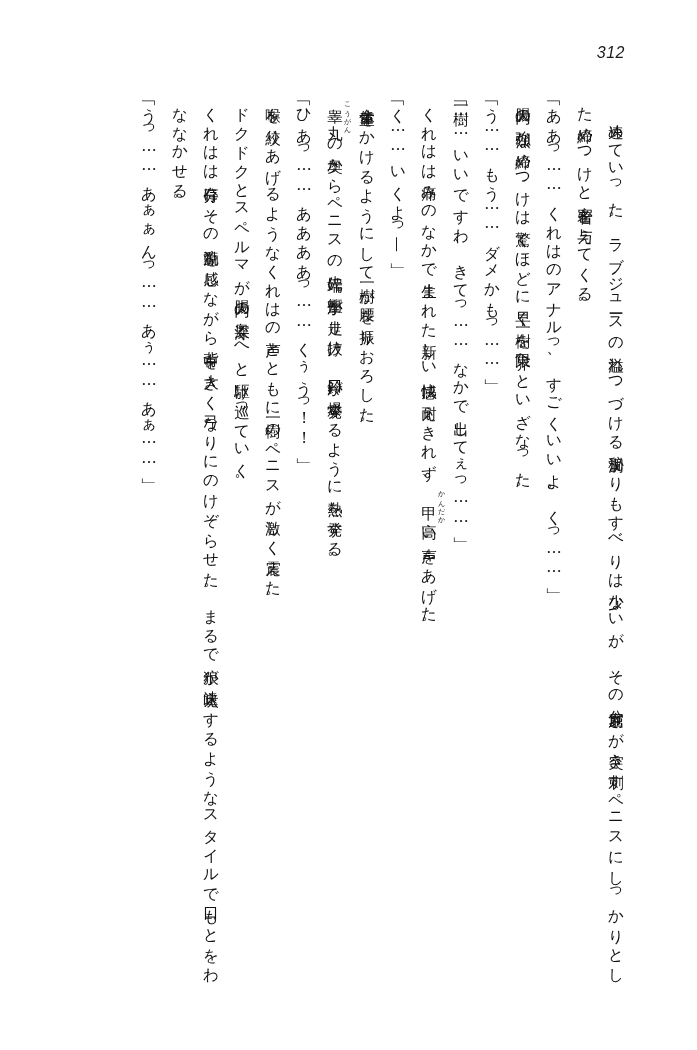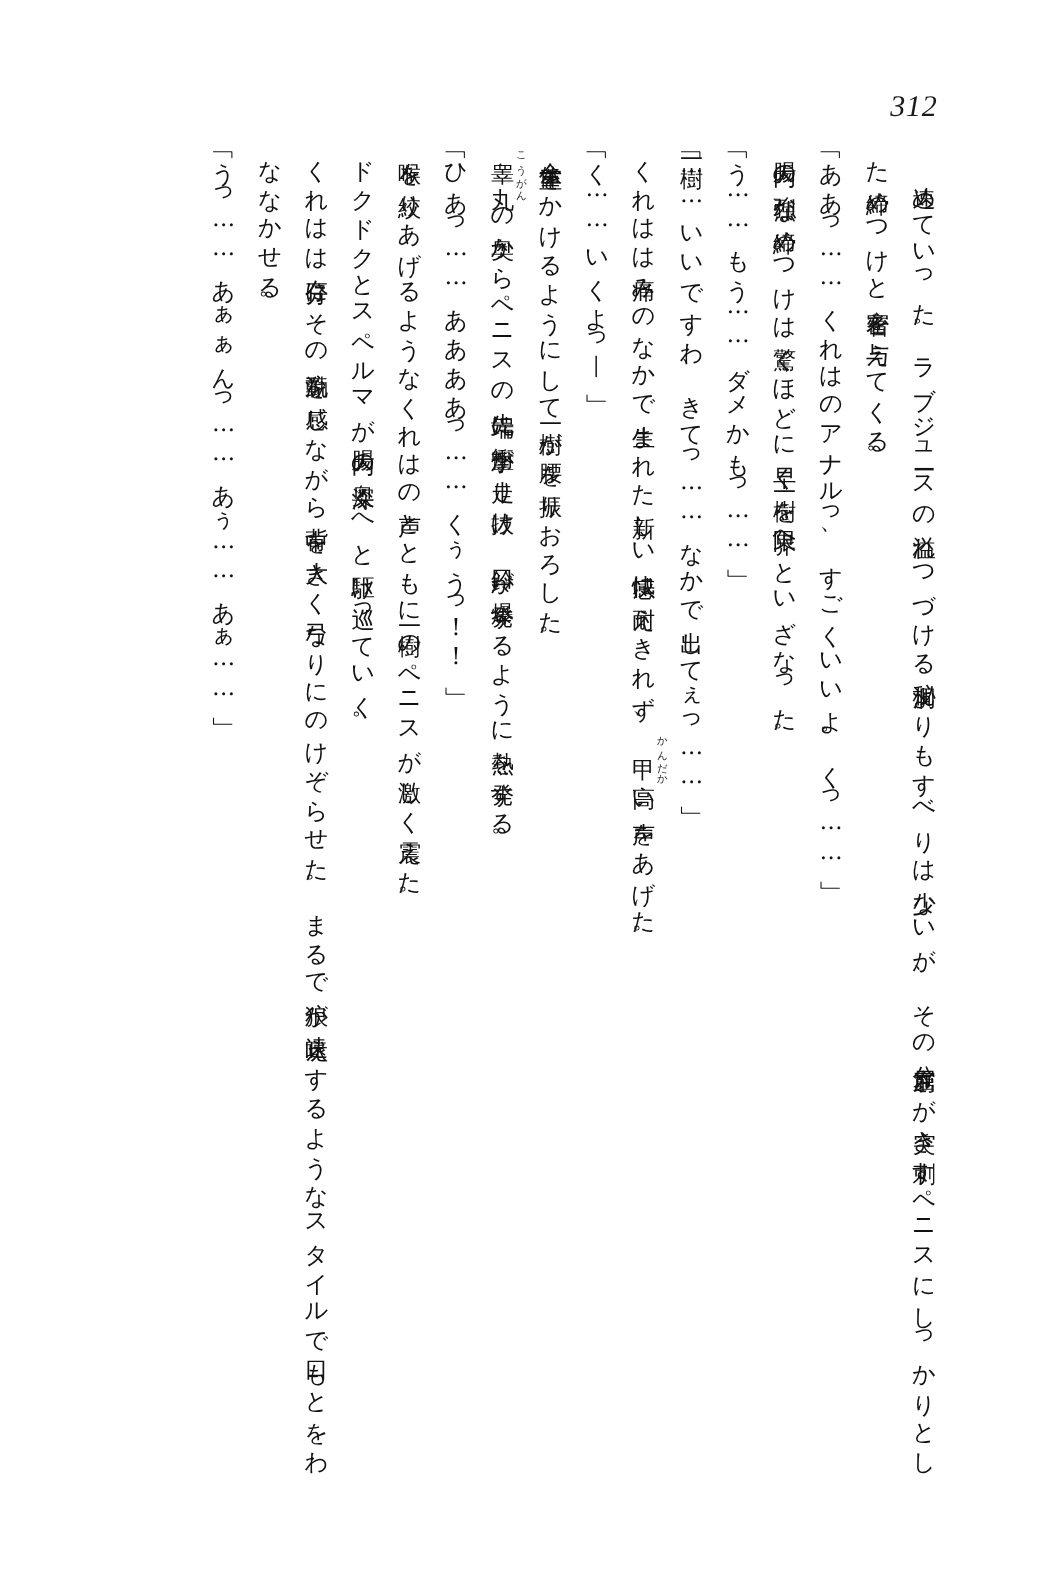--- a/index.html
+++ b/index.html
@@ -12,26 +12,25 @@
     width: 697px;
     height: 1050px;
     background: #ffffff;
     overflow: hidden;
     font-family: "DejaVu Serif", "Liberation Serif", serif;
   }
   .page-number {
     position: absolute;
     top: 44px;
     right: 72px;
-    font-family: Liberation Serif, serif;
-    font-size: 20px;
+    font-family: Liberation Sans, sans-serif;
+    font-size: 16px;
     font-style: italic;
     color: #1a1a1a;
     letter-spacing: 0.5px;
-    margin-top: 16px;
   }
   .body-text {
     position: absolute;
     top: 96px;
     right: 66px;
     height: 880px;
     width: 560px;
     writing-mode: vertical-rl;
     text-orientation: upright;
     font-family: "DejaVu Serif", "Liberation Serif", serif;

